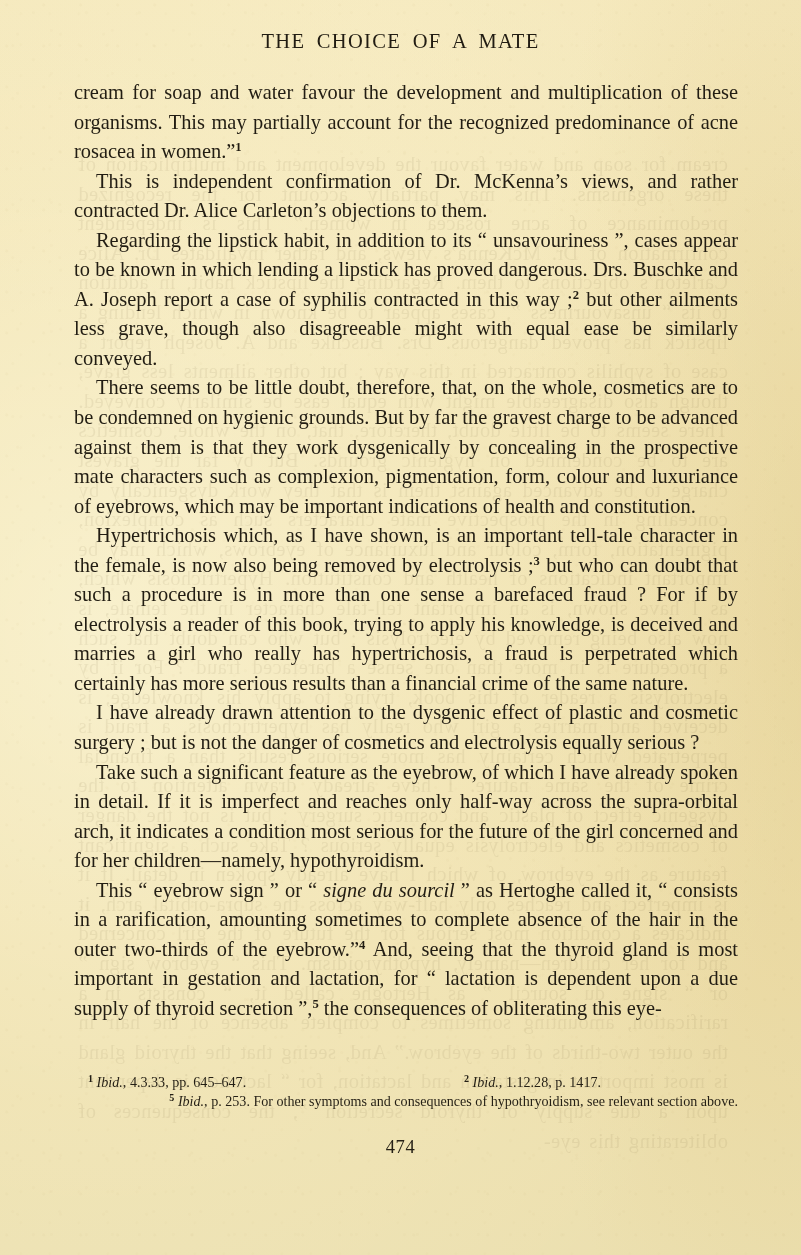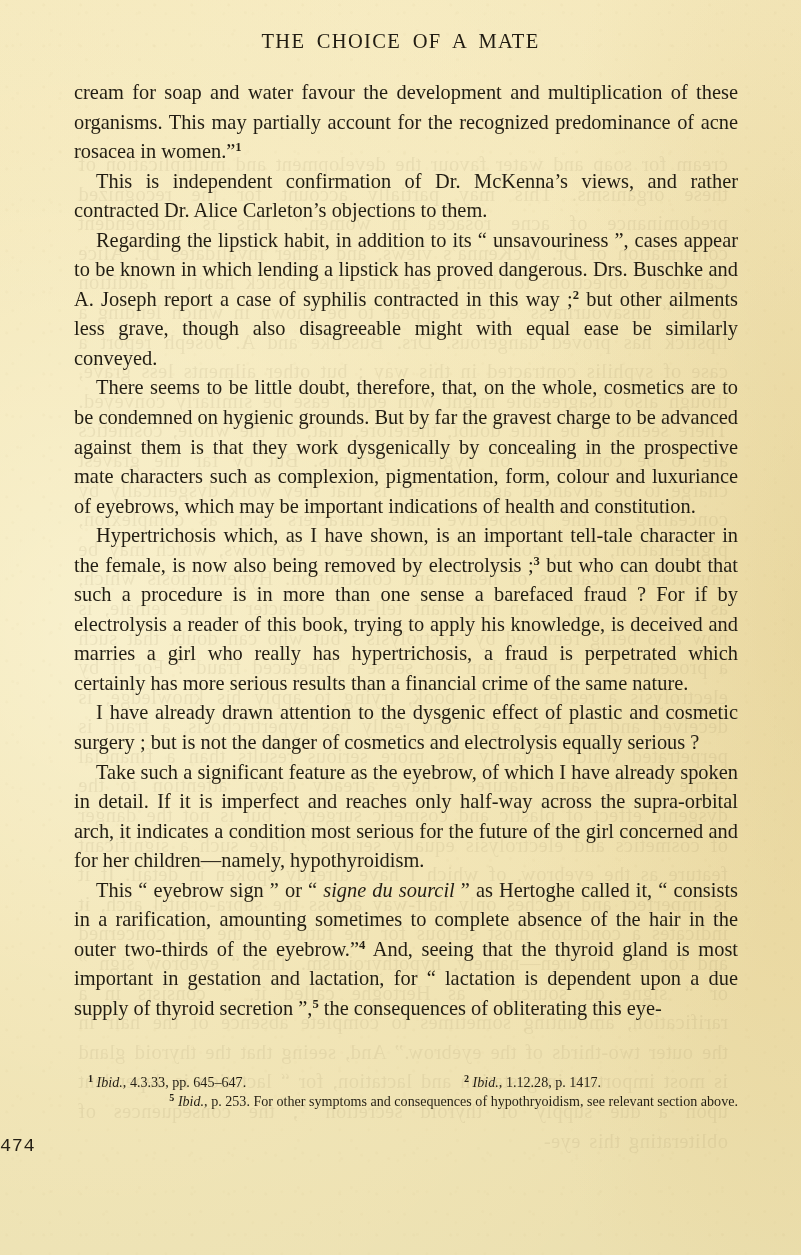--- a/index.html
+++ b/index.html
@@ -124,24 +124,24 @@
   .footnotes sup {
     font-size: 0.72em;
     vertical-align: 0.45em;
   }
 
   .page-number {
     position: absolute;
     left: 0;
     right: 0;
     top: 1136px;
+    text-align: center;
     font-size: 18.6px;
     color: #241f15;
     letter-spacing: 0.6px;
-    font-family: Liberation Mono, monospace;
   }
 </style>
 </head>
 <body>
 
 <div class="page">
 
   <div class="grain"></div>
 
   <div class="showthrough" aria-hidden="true">cream for soap and water favour the development and multiplication of these organisms. This may partially account for the recognized predominance of acne rosacea in women.” This is independent confirmation of Dr. McKenna’s views, and rather invalidates Dr. Alice Carleton’s objections to them. Regarding the lipstick habit, in addition to its “ unsavouriness ”, cases appear to be known in which lending a lipstick has proved dangerous. Drs. Buschke and A. Joseph report a case of syphilis contracted in this way ; but other ailments less grave, though also disagreeable might with equal ease be similarly conveyed. There seems to be little doubt, therefore, that, on the whole, cosmetics are to be condemned on hygienic grounds. But by far the gravest charge to be advanced against them is that they work dysgenically by concealing in the prospective mate characters such as complexion, pigmentation, form, colour and luxuriance of eyebrows, which may be important indications of health and constitution. Hypertrichosis which, as I have shown, is an important tell-tale character in the female, is now also being removed by electrolysis ; but who can doubt that such a procedure is in more than one sense a barefaced fraud ? For if by electrolysis a reader of this book, trying to apply his knowledge, is deceived and marries a girl who really has hypertrichosis, a fraud is perpetrated which certainly has more serious results than a financial crime of the same nature. I have already drawn attention to the dysgenic effect of plastic and cosmetic surgery ; but is not the danger of cosmetics and electrolysis equally serious ? Take such a significant feature as the eyebrow, of which I have already spoken in detail. If it is imperfect and reaches only half-way across the supra-orbital arch, it indicates a condition most serious for the future of the girl concerned and for her children—namely, hypothyroidism. This “ eyebrow sign ” or “ signe du sourcil ” as Hertoghe called it, “ consists in a rarification, amounting sometimes to complete absence of the hair in the outer two-thirds of the eyebrow.” And, seeing that the thyroid gland is most important in gestation and lactation, for “ lactation is dependent upon a due supply of thyroid secretion ”, the consequences of obliterating this eye-</div>

